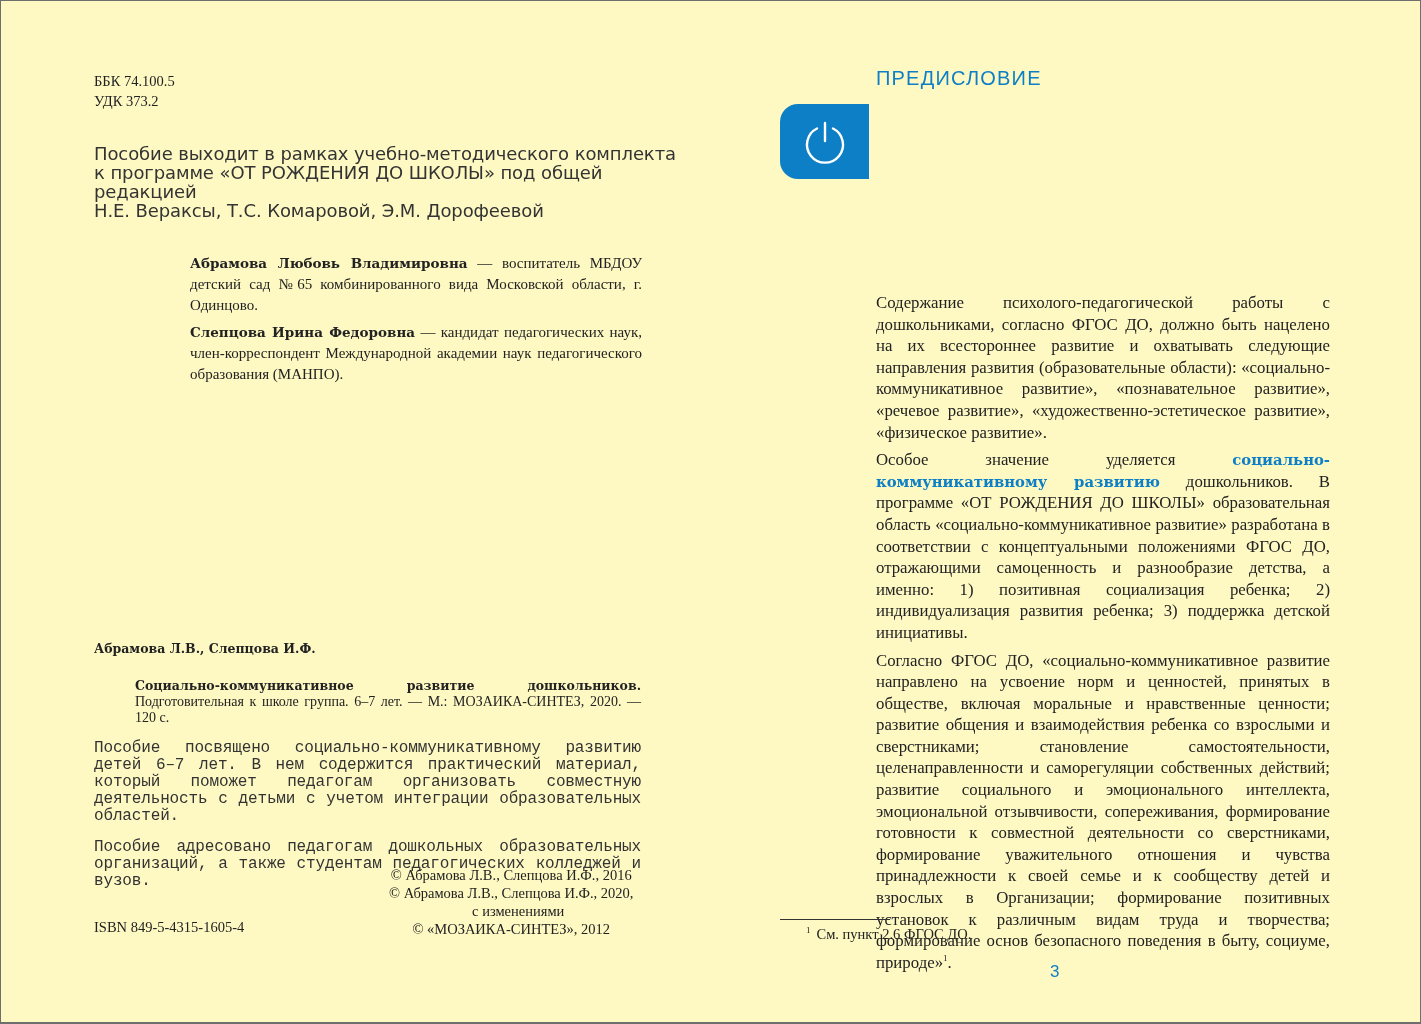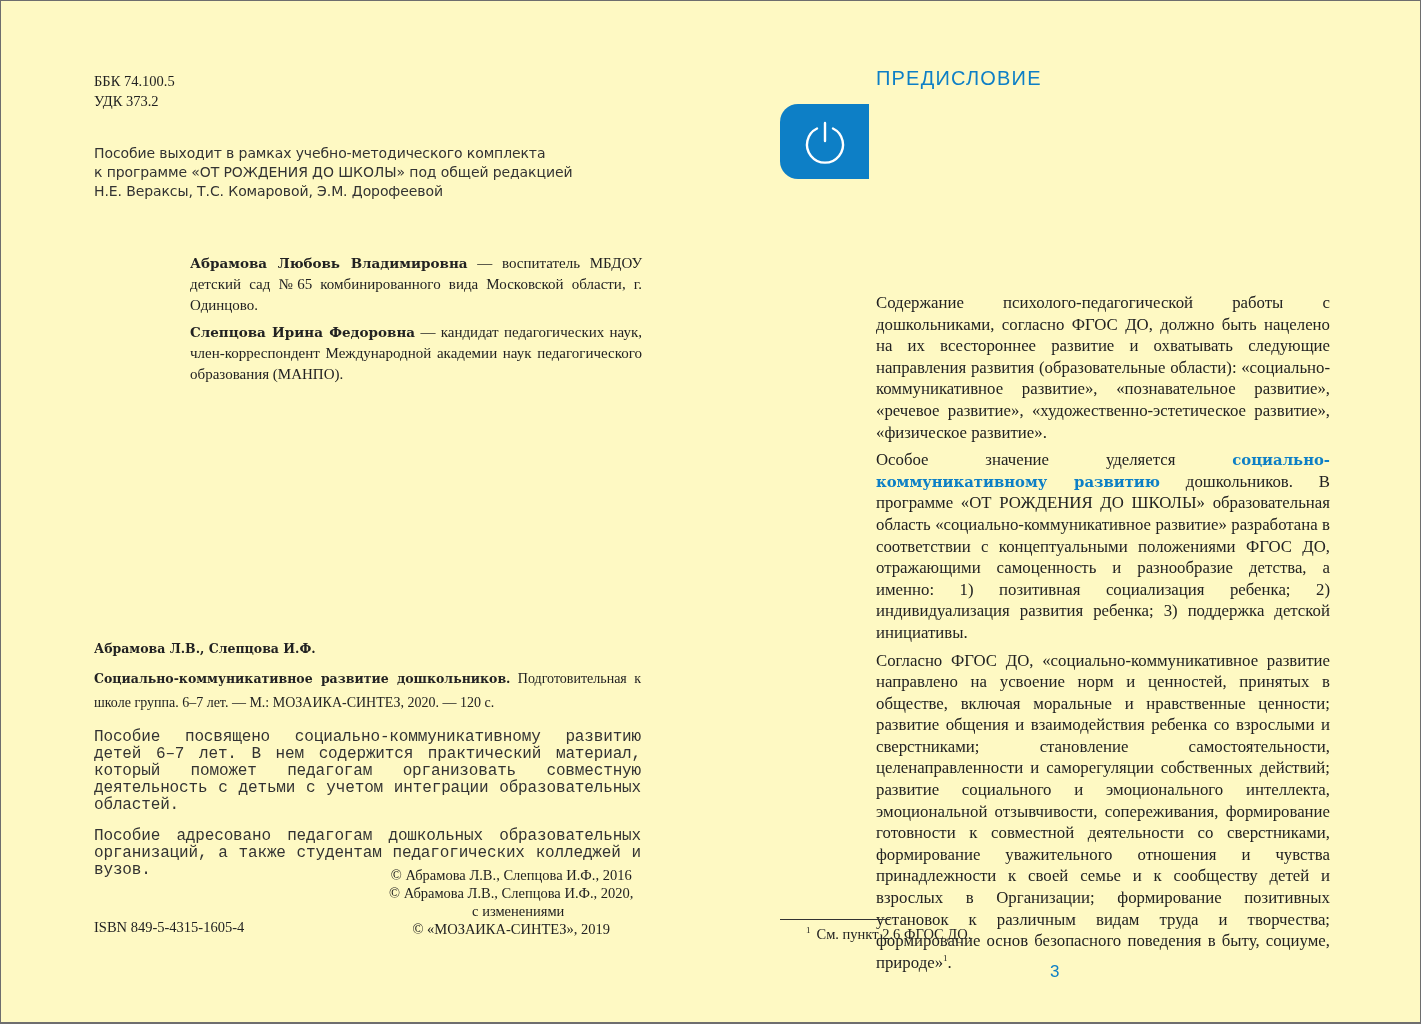--- a/index.html
+++ b/index.html
@@ -8,27 +8,27 @@
       position: absolute; left: 0; top: 0; width: 1419px; height: 1021px;
       border: 1px solid #6e6e6e; border-bottom-width: 2px; border-right-width: 2px;
       background: #fef9c3;
     }
     .page { position: absolute; top: 0; height: 1021px; }
     .page-left { left: 0; width: 709px; }
     .page-right { left: 709px; width: 710px; }
 
     
     .codes { position: absolute; left: 93px; top: 70px; font-family: "Liberation Serif", serif; font-size: 14.5px; line-height: 20px; color: #222; }
-    .series-note { position: absolute; left: 93px; top: 143px; font-family: "DejaVu Sans", sans-serif; font-size: 14px; line-height: 19px; color: #333; letter-spacing: -0.1px; }
+    .series-note { position: absolute; left: 93px; top: 143px; font-family: "DejaVu Sans", sans-serif; font-size: 18px; line-height: 19px; color: #333; letter-spacing: -0.1px; }
     .authors { position: absolute; left: 189px; top: 248px; width: 452px; font-family: "Liberation Serif", serif; font-size: 15px; line-height: 21px; color: #222; text-align: justify; }
     .authors p { margin: 4px 0 6px 0; }
     .authors b { font-family: "DejaVu Serif", serif; font-size: 13.5px; }
     .biblio { position: absolute; left: 93px; top: 640px; width: 547px; color: #222; }
-    .biblio .auth { font-family: "DejaVu Serif", serif; font-weight: bold; font-size: 12.5px; margin-bottom: 11px; }
-    .biblio .title-line { font-family: "Liberation Serif", serif; font-size: 14px; line-height: 24px; text-align: justify; margin-bottom: 8px; }
+    .biblio .auth { font-family: "DejaVu Serif", serif; font-weight: bold; font-size: 12.5px; margin-bottom: 22px; }
+    .biblio .title-line { font-family: "Liberation Serif", serif; font-size: 14px; line-height: 16px; text-align: justify; margin-bottom: 8px; margin-left: 41px; }
     .biblio .title-line b { font-family: "DejaVu Serif", serif; font-size: 12.5px; }
     .biblio .annot { font-family: Liberation Mono, monospace; font-size: 16px; line-height: 17px; color: #333; text-align: justify; margin: 14px 0 6px 0; letter-spacing: -0.15px; }
     .copyrights { position: absolute; left: 388px; top: 865px; font-family: "Liberation Serif", serif; font-size: 14.5px; line-height: 18px; color: #222; text-align: center; }
     .copyrights .indent { padding-left: 14px; }
     .isbn { position: absolute; left: 93px; top: 918px; font-family: "Liberation Serif", serif; font-size: 14.5px; color: #222; }
 
     
     .chapter-title { position: absolute; left: 166px; top: 66px; font-family: "Liberation Sans", sans-serif; font-size: 20px; letter-spacing: 1.2px; color: #0d7fc6; }
     .chapter-badge { position: absolute; left: 70px; top: 103px; width: 89px; height: 75px; background: #0d7fc6; border-radius: 18px 0 0 18px; display: flex; align-items: center; justify-content: center; }
     .body-text { position: absolute; left: 166px; top: 291px; width: 454px; font-family: "Liberation Serif", serif; font-size: 16.8px; line-height: 21.6px; color: #222; text-align: justify; }
@@ -66,21 +66,21 @@
       <div class="auth">Абрамова Л.В., Слепцова И.Ф.</div>
       <div class="title-line"><b>Социально-коммуникативное развитие дошкольников.</b><span> Подготовительная к школе группа. 6–7 лет. — М.: МОЗАИКА-СИНТЕЗ, 2020. — 120 с.</span></div>
       <p class="annot">Пособие посвящено социально-коммуникативному развитию детей 6–7 лет. В нем содержится практический материал, который поможет педагогам организовать совместную деятельность с детьми с учетом интеграции образовательных областей.</p>
       <p class="annot">Пособие адресовано педагогам дошкольных образовательных организаций, а также студентам педагогических колледжей и вузов.</p>
     </div>
 
     <div class="copyrights">
       <div>© Абрамова Л.В., Слепцова И.Ф., 2016</div>
       <div>© Абрамова Л.В., Слепцова И.Ф., 2020,</div>
       <div class="indent">с изменениями</div>
-      <div>© «МОЗАИКА-СИНТЕЗ», 2019</div>
+      <div>© «МОЗАИКА-СИНТЕЗ», 2012</div>
     </div>
 
     <div class="isbn">ISBN 849-5-4315-1605-4</div>
   </div>
 
   <div class="page page-right">
     <div class="chapter-title">ПРЕДИСЛОВИЕ</div>
 
     <div class="chapter-badge">
       <svg width="46" height="46" viewBox="0 0 46 46">

